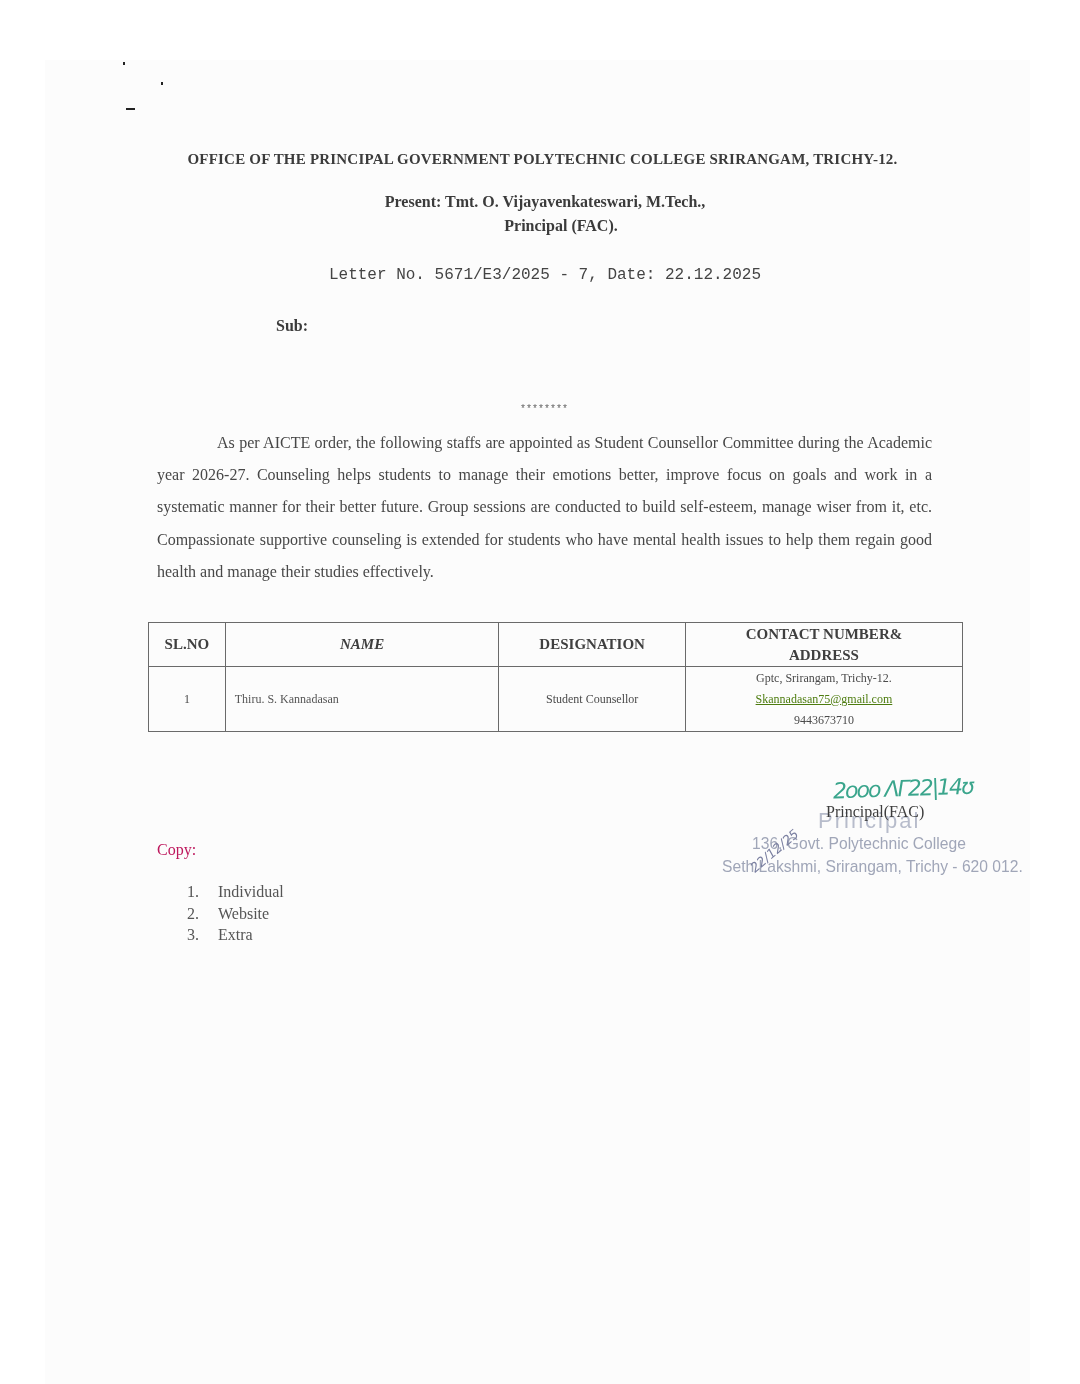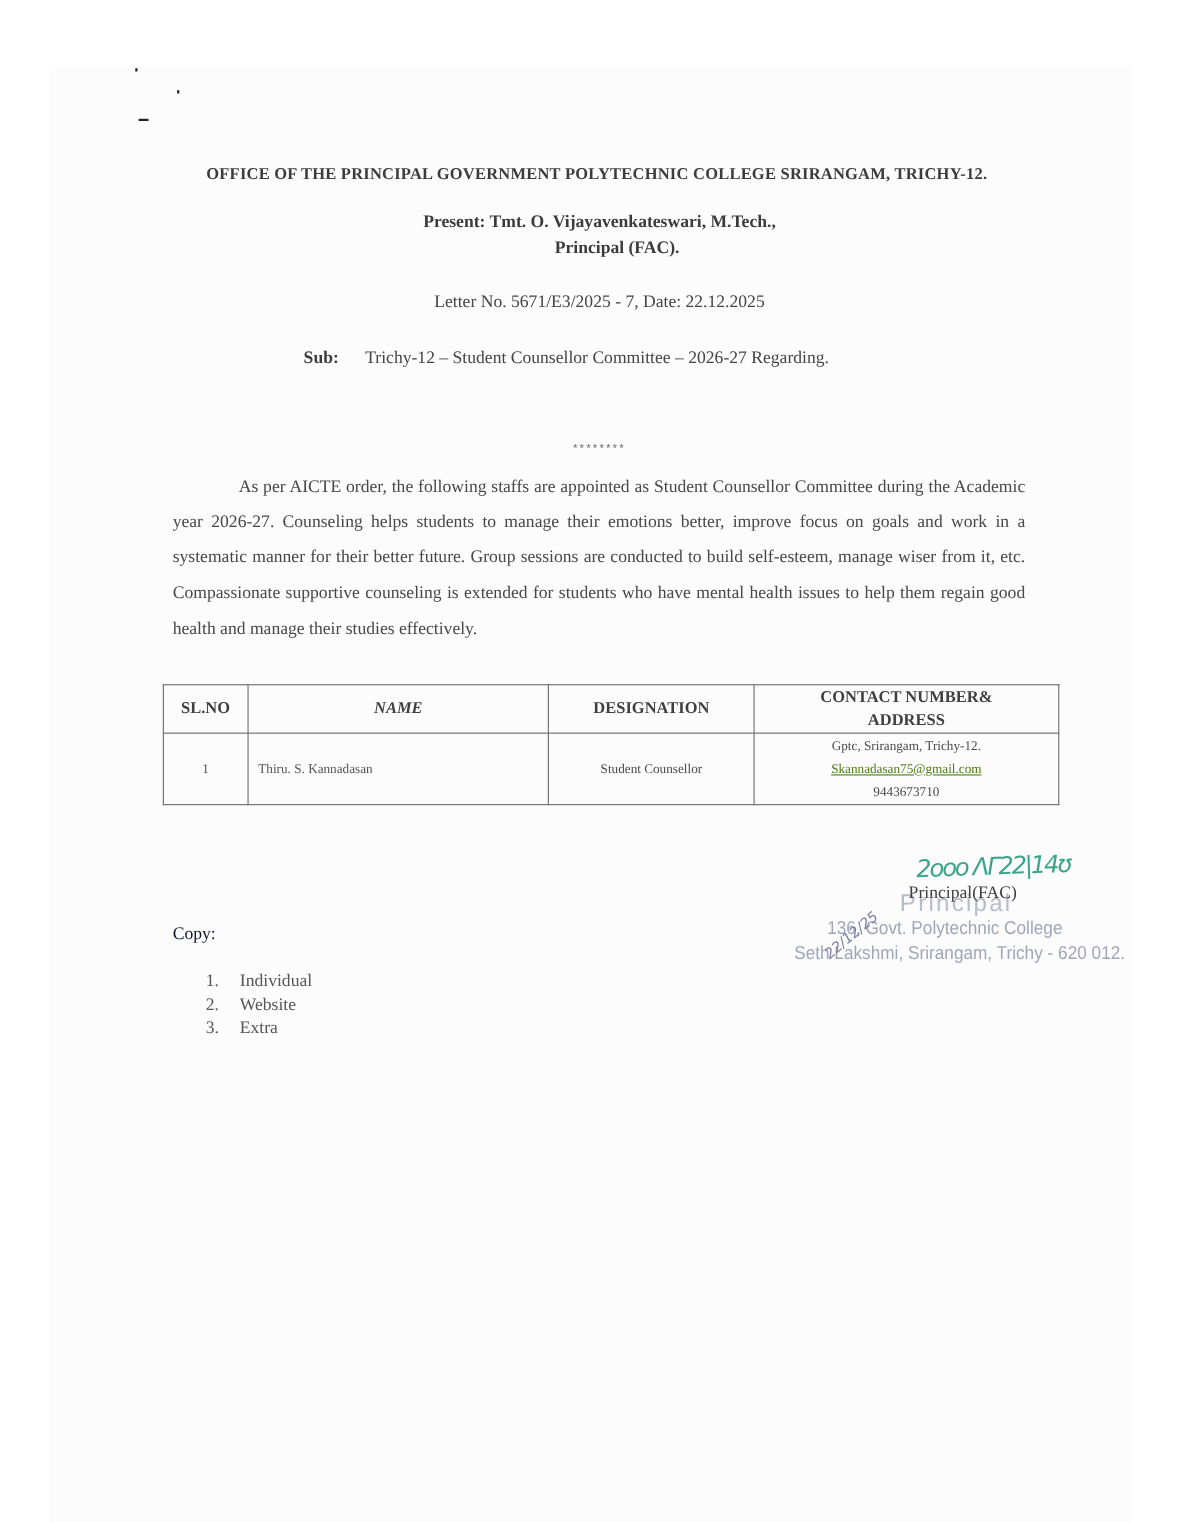--- a/index.html
+++ b/index.html
@@ -55,21 +55,21 @@
       left: 316px;
       width: 490px;
       font-size: 16px;
     }
     .letter-no {
       position: absolute;
       top: 266px;
       left: 300px;
       width: 490px;
       text-align: center;
-      font-family: Liberation Serif, serif;
+      font-family: Liberation Mono, monospace;
       font-size: 16px;
       color: #444;
     }
     .sub-block {
       position: absolute;
       top: 315px;
       left: 276px;
       width: 580px;
       font-family: "Liberation Serif", serif;
       font-size: 16px;
@@ -216,21 +216,21 @@
       font-style: italic;
       transform: rotate(-40deg);
       transform-origin: left;
     }
     .copy-label {
       position: absolute;
       top: 841px;
       left: 157px;
       font-family: "Liberation Serif", serif;
       font-size: 16px;
-      color: #0f172a;
+      color: #be185d;
     }
     .copy-list {
       position: absolute;
       top: 881px;
       left: 187px;
       margin: 0;
       padding: 0;
       list-style: none;
       font-family: "Liberation Serif", serif;
       font-size: 16px;
@@ -255,21 +255,20 @@
 
 <div class="header-line office">OFFICE OF THE PRINCIPAL GOVERNMENT POLYTECHNIC COLLEGE SRIRANGAM, TRICHY-12.</div>
 <div class="header-line present">Present: Tmt. O. Vijayavenkateswari, M.Tech.,</div>
 <div class="header-line principal-title">Principal (FAC).</div>
 
 <div class="letter-no">Letter No. 5671/E3/2025 - 7,  Date:  22.12.2025</div>
 
 <div class="sub-block">
   <span class="sub-label">Sub:</span>
   <div class="sub-text">
-    <span class="sub-line2">Trichy-12 – Student Counsellor Committee – 2026-27  Regarding.</span>
   </div>
 </div>
 
 <div class="stars">********</div>
 
 <div class="body-para">As per AICTE order, the following staffs are appointed as Student Counsellor Committee during the Academic year 2026-27.   Counseling helps students to manage their emotions better, improve focus on goals and work in a systematic manner for their better future.  Group sessions are conducted to build self-esteem, manage wiser from it, etc. Compassionate supportive counseling is extended for students who have mental health issues to help them regain good health and manage their studies effectively.</div>
 
 <table class="staff">
   <thead>
     <tr>

